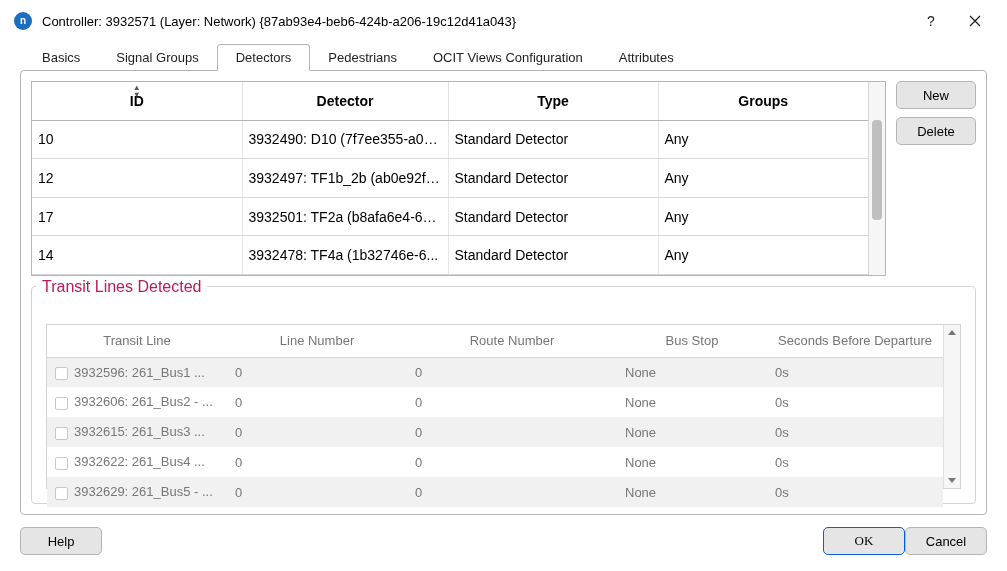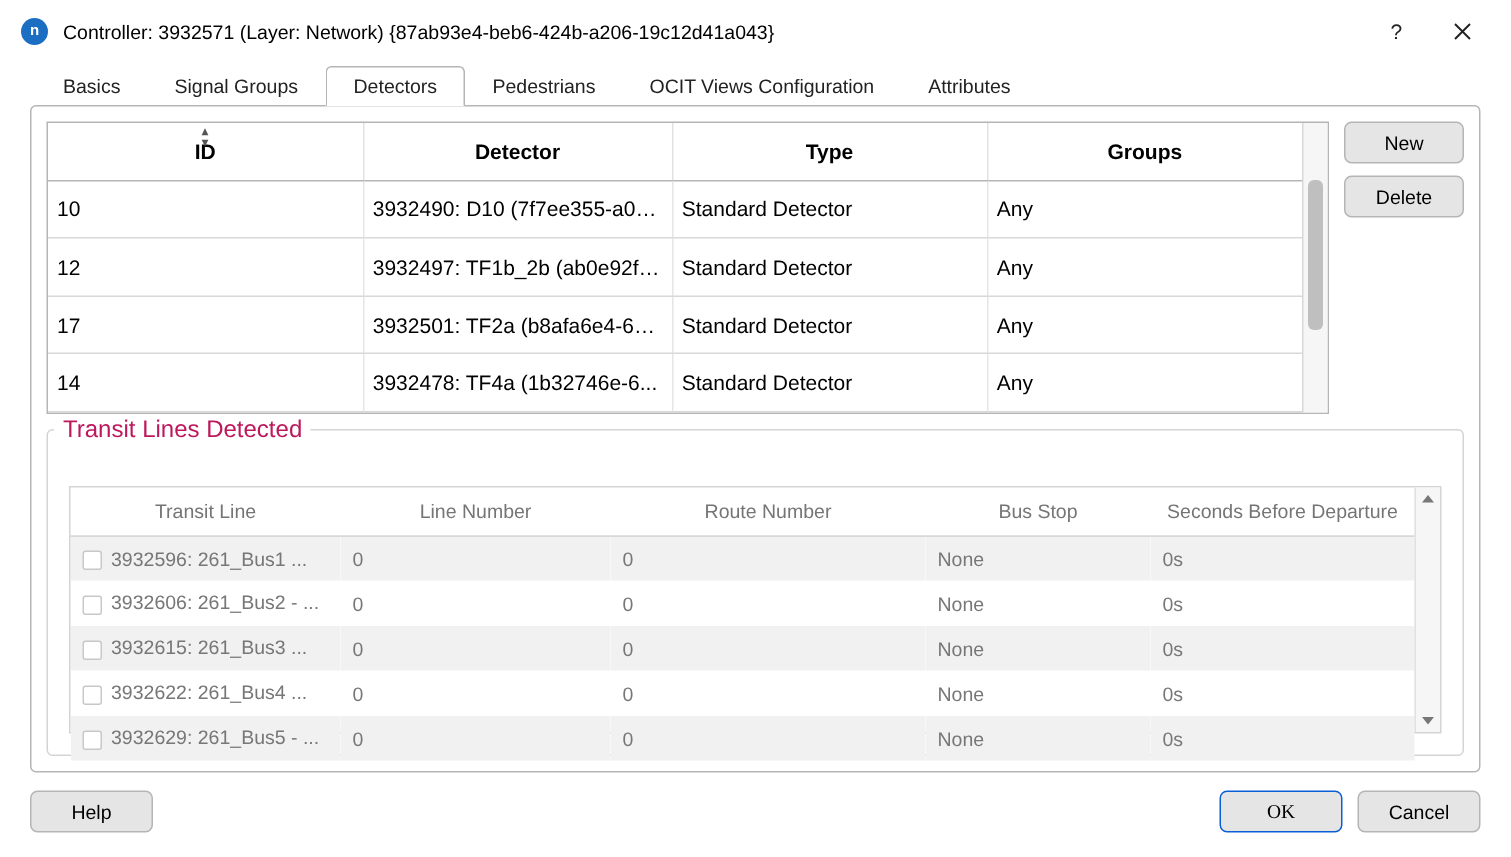--- a/index.html
+++ b/index.html
@@ -231,21 +231,20 @@
     left: 4px; width: 0; height: 0;
     border-left: 4px solid transparent;
     border-right: 4px solid transparent;
   }
   .tl-scroll::before { top: 5px; border-bottom: 5px solid #777; }
   .tl-scroll::after  { bottom: 5px; border-top: 5px solid #777; }
 
   .footer {
     display: flex;
     padding-top: 12px;
-    gap: 10px;
   }
   .footer .spacer { flex: 1; }
   .footer .btn { width: 82px; }
 </style>
 </head>
 <body>
 
 <div class="titlebar">
   <div class="app-icon">
     <span class="app-icon-inner">n</span>

